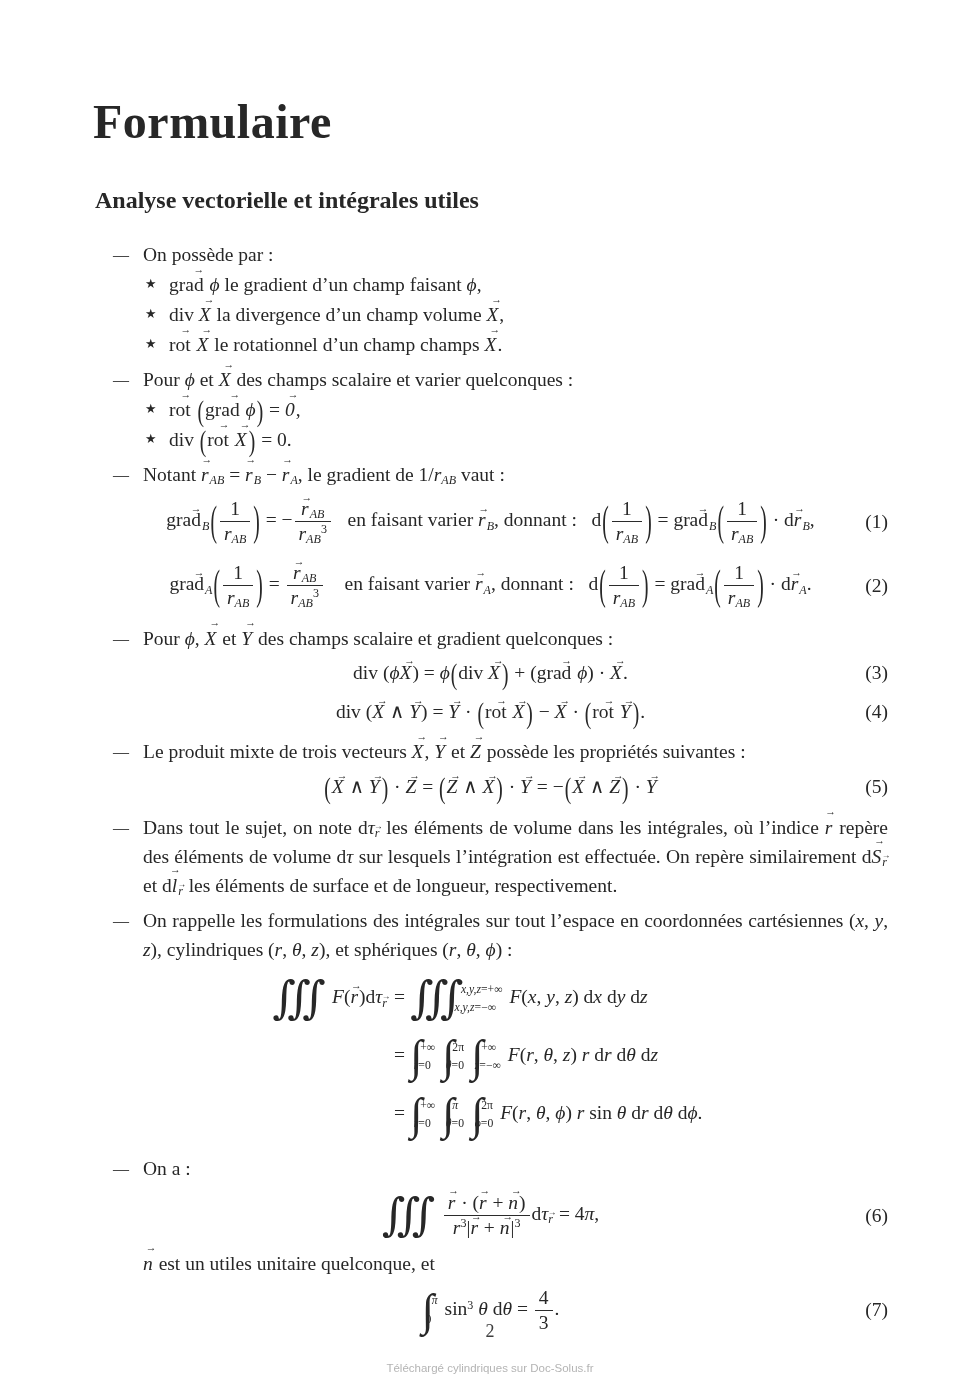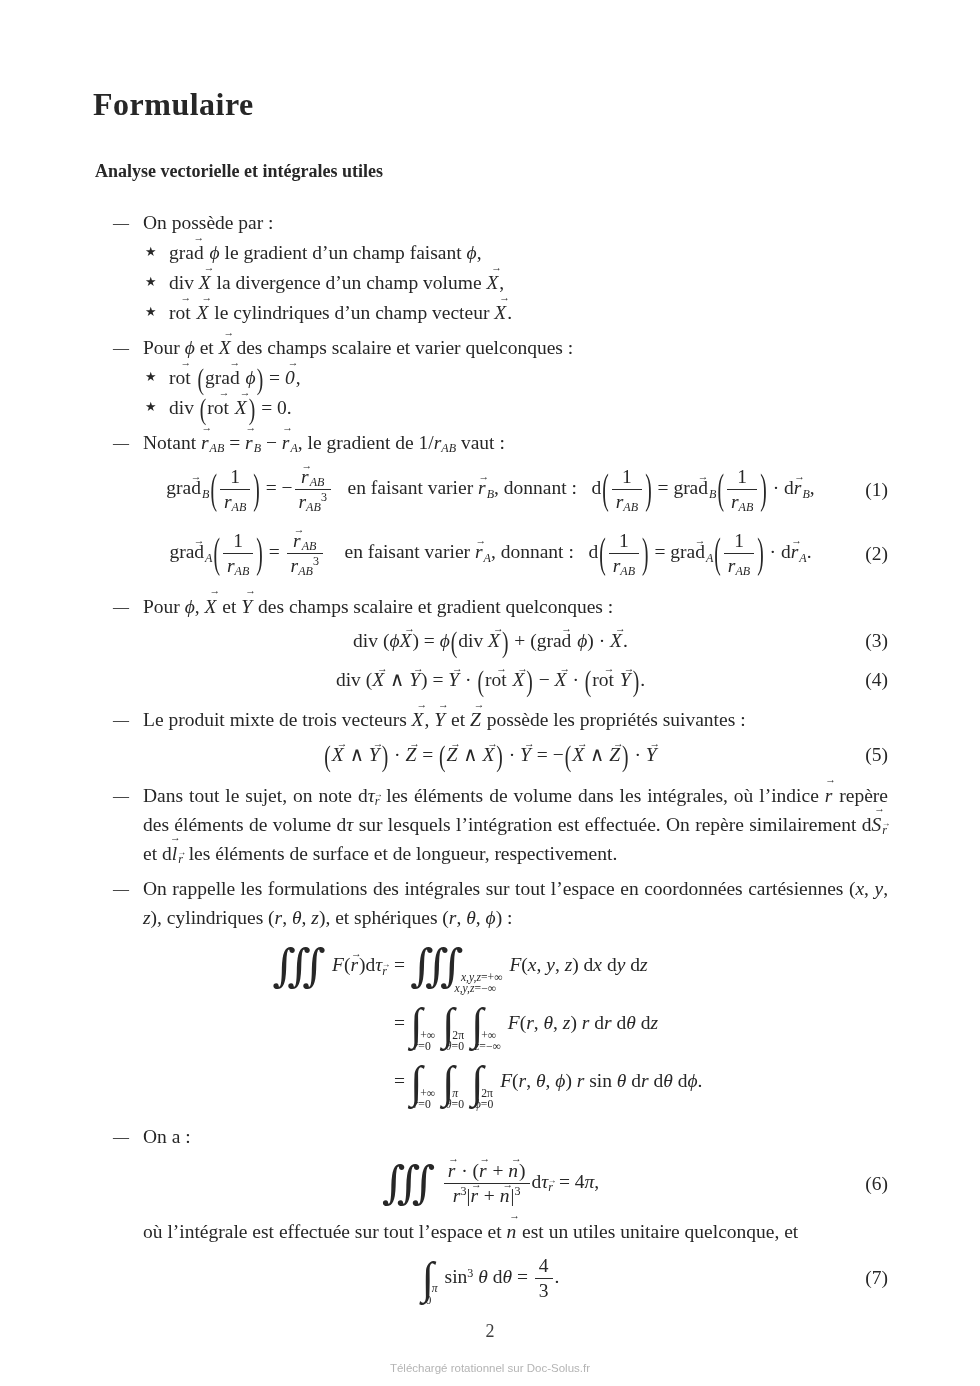--- a/index.html
+++ b/index.html
@@ -6,25 +6,25 @@
   .page{
     position:relative;
     width:980px;height:1386px;
     background:#ffffff;
     color:#272727;
     font-family:"Liberation Serif","DejaVu Serif",serif;
     overflow:hidden;
   }
   .content{padding:86px 92px 0 93px;}
   .doc-title{
-    font-size:32px;font-weight:bold;letter-spacing:0.5px;
-    margin:0 0 38px 0;
+    font-size:48px;font-weight:bold;letter-spacing:0.5px;
+    margin:8px 0 38px 0;
   }
   .section-heading{
-    font-size:18px;font-weight:bold;
+    font-size:24px;font-weight:bold;
     margin:13px 0 26px 2px;
   }
   
   .li{display:flex;align-items:flex-start;margin:1px 0;}
   .li.dash{margin-top:6px;}
   .bullet{flex:none;line-height:29px;}
   .dash .bullet{width:30px;margin-left:20px;}
   .star .bullet{width:24px;margin-left:52px;font-size:0.8em;}
   .para .bullet{width:30px;margin-left:20px;}
   .ptxt{flex:1;font-size:19.5px;line-height:29px;text-align:justify;}
@@ -49,21 +49,21 @@
   .frac .num{display:block;padding:0 4px 1px;border-bottom:1.4px solid #2b2b2b;}
   .frac .den{display:block;padding:1px 4px 0;}
   .bp{display:inline-block;transform-origin:50% 50%;padding:0 1px;line-height:1;vertical-align:middle;font-weight:400;}
   .int{display:inline-block;vertical-align:middle;line-height:1;margin-right:2px;}
   .isym{font-size:2.3em;line-height:1;vertical-align:middle;}
   .ilim{
     display:inline-flex;flex-direction:column;justify-content:space-between;
     height:2.6em;font-size:0.6em;line-height:1;vertical-align:middle;
     margin-left:-2px;
   }
-  .ilim .itop{display:block;margin-top:20px;}
+  .ilim .itop{display:block;}
   .ilim .ibot{display:block;margin-left:-0.55em;}
   
   .eqrow{position:relative;display:flex;justify-content:center;align-items:center;padding:8px 0;font-size:19.5px;}
   .eq{display:inline-block;}
   .eqnum{position:absolute;right:0;top:50%;transform:translateY(-50%);}
   
   .alwrap{margin:6px 0 10px 0;font-size:19.5px;}
   .alrow{display:flex;align-items:center;min-height:58px;}
   .allhs{display:inline-block;width:295px;text-align:right;flex:none;}
   .alrhs{display:inline-block;margin-left:6px;}
@@ -93,21 +93,21 @@
         <div class="li star">
           <span class="bullet">★</span>
           <span class="ptxt"><span class="vec op"><span class="arr">→</span><span class="vb">grad</span></span><span class="t"> </span><span class="t i">ϕ</span><span class="t"> le gradient d’un champ faisant </span><span class="t i">ϕ</span><span class="t">,</span></span>
         </div>
         <div class="li star">
           <span class="bullet">★</span>
           <span class="ptxt"><span class="t">div </span><span class="vec"><span class="arr">→</span><span class="vb">X</span></span><span class="t"> la divergence d’un champ volume </span><span class="vec"><span class="arr">→</span><span class="vb">X</span></span><span class="t">,</span></span>
         </div>
         <div class="li star">
           <span class="bullet">★</span>
-          <span class="ptxt"><span class="vec op"><span class="arr">→</span><span class="vb">rot</span></span><span class="t"> </span><span class="vec"><span class="arr">→</span><span class="vb">X</span></span><span class="t"> le cylindriques d’un champ vecteur </span><span class="vec"><span class="arr">→</span><span class="vb">X</span></span><span class="t">.</span></span>
+          <span class="ptxt"><span class="vec op"><span class="arr">→</span><span class="vb">rot</span></span><span class="t"> </span><span class="vec"><span class="arr">→</span><span class="vb">X</span></span><span class="t"> le rotationnel d’un champ champs </span><span class="vec"><span class="arr">→</span><span class="vb">X</span></span><span class="t">.</span></span>
         </div>
         <div class="li dash">
           <span class="bullet">—</span>
           <span class="ptxt"><span class="t">Pour </span><span class="t i">ϕ</span><span class="t"> et </span><span class="vec"><span class="arr">→</span><span class="vb">X</span></span><span class="t"> des champs scalaire et varier quelconques :</span></span>
         </div>
         <div class="li star">
           <span class="bullet">★</span>
           <span class="ptxt"><span class="vec op"><span class="arr">→</span><span class="vb">rot</span></span><span class="t"> </span><span class="bp" style="transform: scaleY(1.5);">(</span><span class="vec op"><span class="arr">→</span><span class="vb">grad</span></span><span class="t"> </span><span class="t i">ϕ</span><span class="bp" style="transform: scaleY(1.5);">)</span><span class="t"> = </span><span class="vec"><span class="arr">→</span><span class="vb">0</span></span><span class="t">,</span></span>
         </div>
         <div class="li star">
@@ -192,26 +192,26 @@
         <div class="li dash">
           <span class="bullet">—</span>
           <span class="ptxt"><span class="t">On a :</span></span>
         </div>
         <div class="eqrow">
           <span class="eq"><span class="int"><span class="isym">∭</span></span><span class="t"> </span><span class="frac"><span class="num"><span class="vec"><span class="arr">→</span><span class="vb">r</span></span><span class="t"> · (</span><span class="vec"><span class="arr">→</span><span class="vb">r</span></span><span class="t"> + </span><span class="vec"><span class="arr">→</span><span class="vb">n</span></span><span class="t">)</span></span><span class="den"><span class="t i">r</span><span class="sup"><span class="t">3</span></span><span class="t">|</span><span class="vec"><span class="arr">→</span><span class="vb">r</span></span><span class="t"> + </span><span class="vec"><span class="arr">→</span><span class="vb">n</span></span><span class="t">|</span><span class="sup"><span class="t">3</span></span></span></span><span class="t">d</span><span class="t i">τ</span><span class="sub"><span class="vec"><span class="arr">→</span><span class="vb">r</span></span></span><span class="t"> = 4</span><span class="t i">π</span><span class="t">,</span></span>
           <span class="eqnum">(6)</span>
         </div>
         <div class="li para">
           <span class="bullet"></span>
-          <span class="ptxt"><span class="t">où l’intégrale est effectuée sur tout l’espace et </span><span class="vec"><span class="arr">→</span><span class="vb">n</span></span><span class="t"> est un utiles unitaire quelconque, et</span></span>
+          <span class="ptxt"><span class="vec"><span class="arr">→</span><span class="vb">n</span></span><span class="t"> est un utiles unitaire quelconque, et</span></span>
         </div>
         <div class="eqrow">
           <span class="eq"><span class="int"><span class="isym">∫</span><span class="ilim">
                 <span class="itop"><span class="t i">π</span></span>
                 <span class="ibot"><span class="t">0</span></span>
               </span></span><span class="t"> sin</span><span class="sup"><span class="t">3</span></span><span class="t"> </span><span class="t i">θ</span><span class="t"> d</span><span class="t i">θ</span><span class="t"> = </span><span class="frac"><span class="num"><span class="t">4</span></span><span class="den"><span class="t">3</span></span></span><span class="t">.</span></span>
           <span class="eqnum">(7)</span>
         </div>
       </div>
   </div>
   <div class="page-number">2</div>
-  <div class="site-footer">Téléchargé rotationnel sur Doc-Solus.fr</div>
+  <div class="site-footer">Téléchargé cylindriques sur Doc-Solus.fr</div>
 </div>
 
 </body></html>

